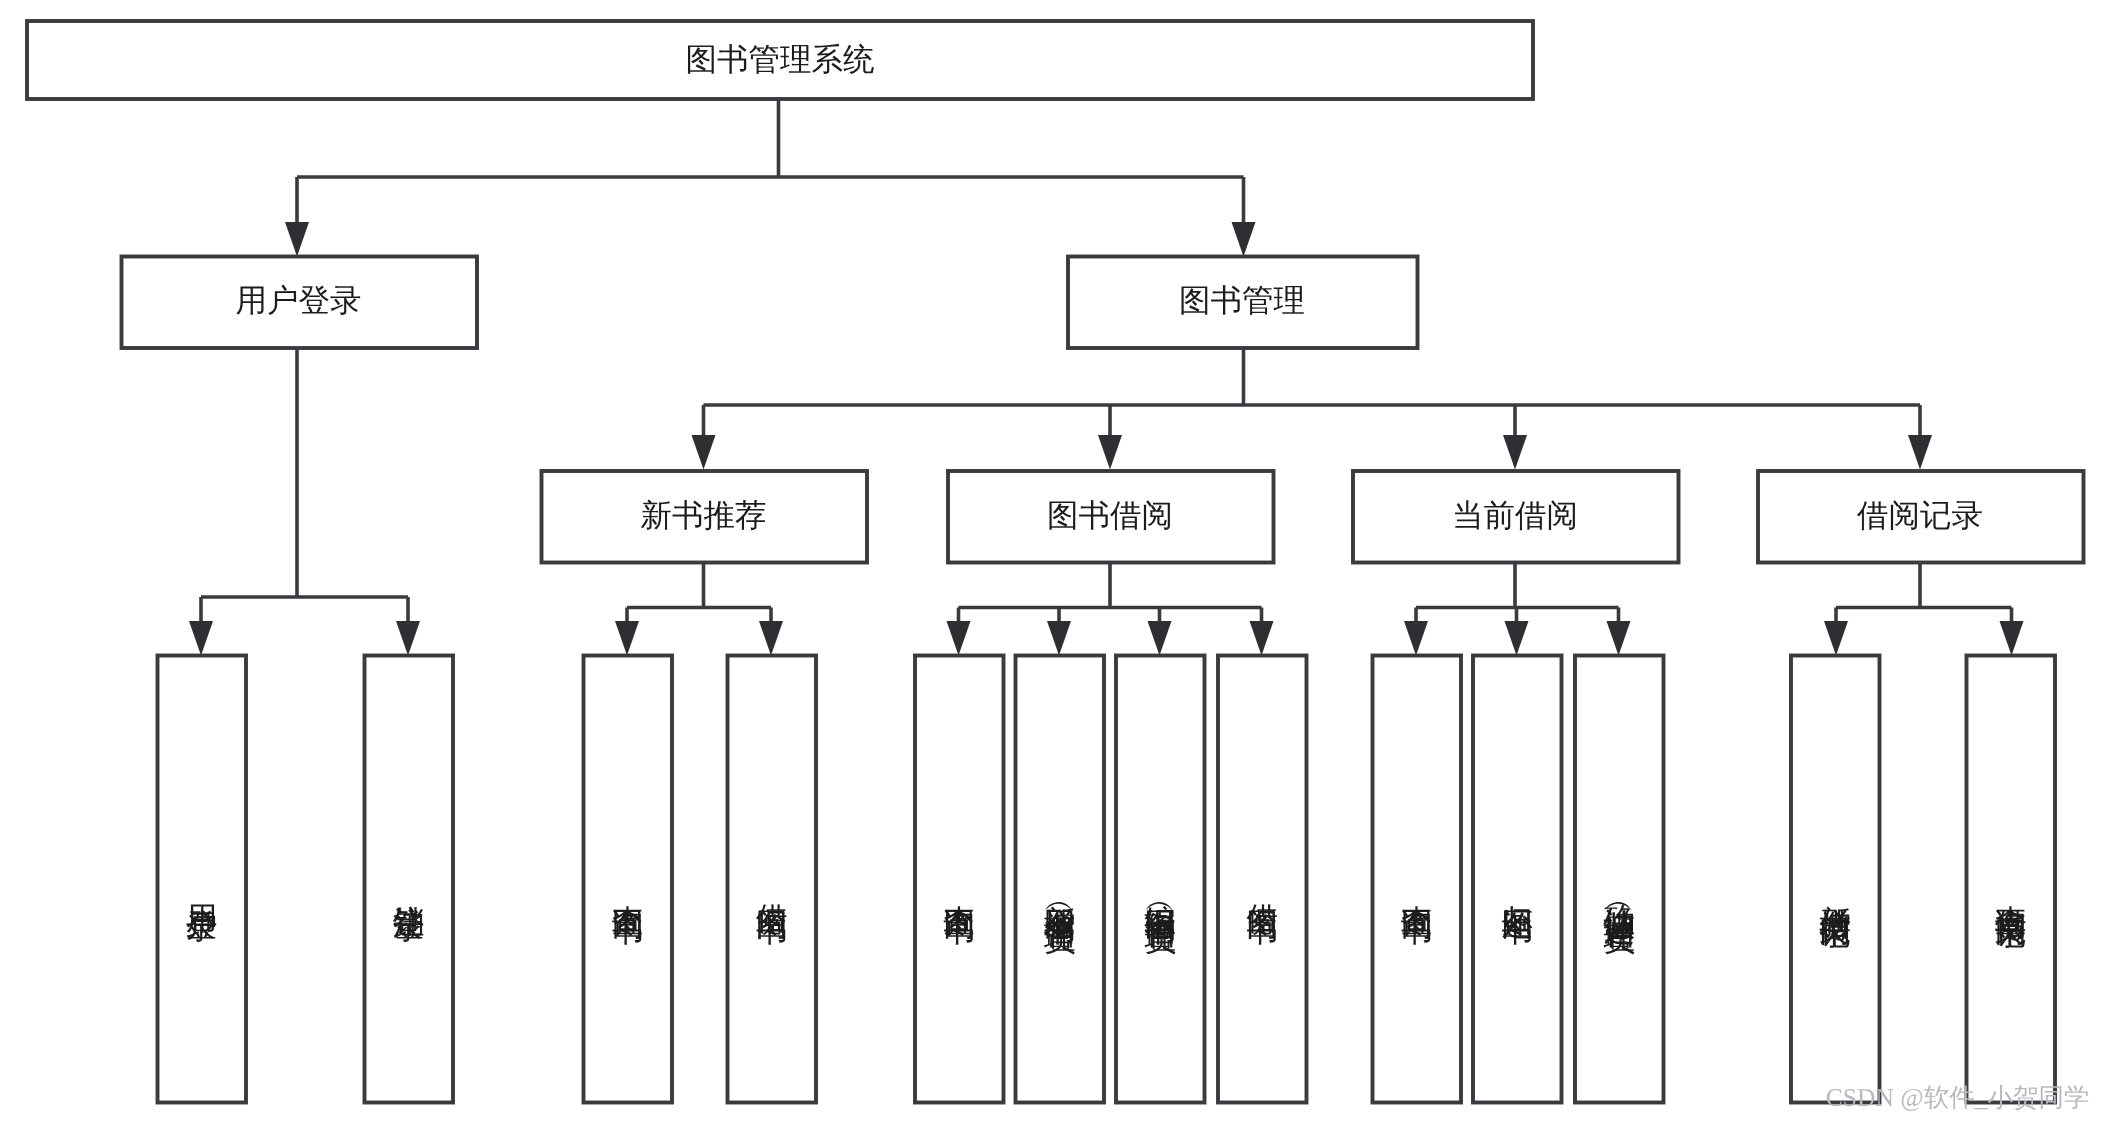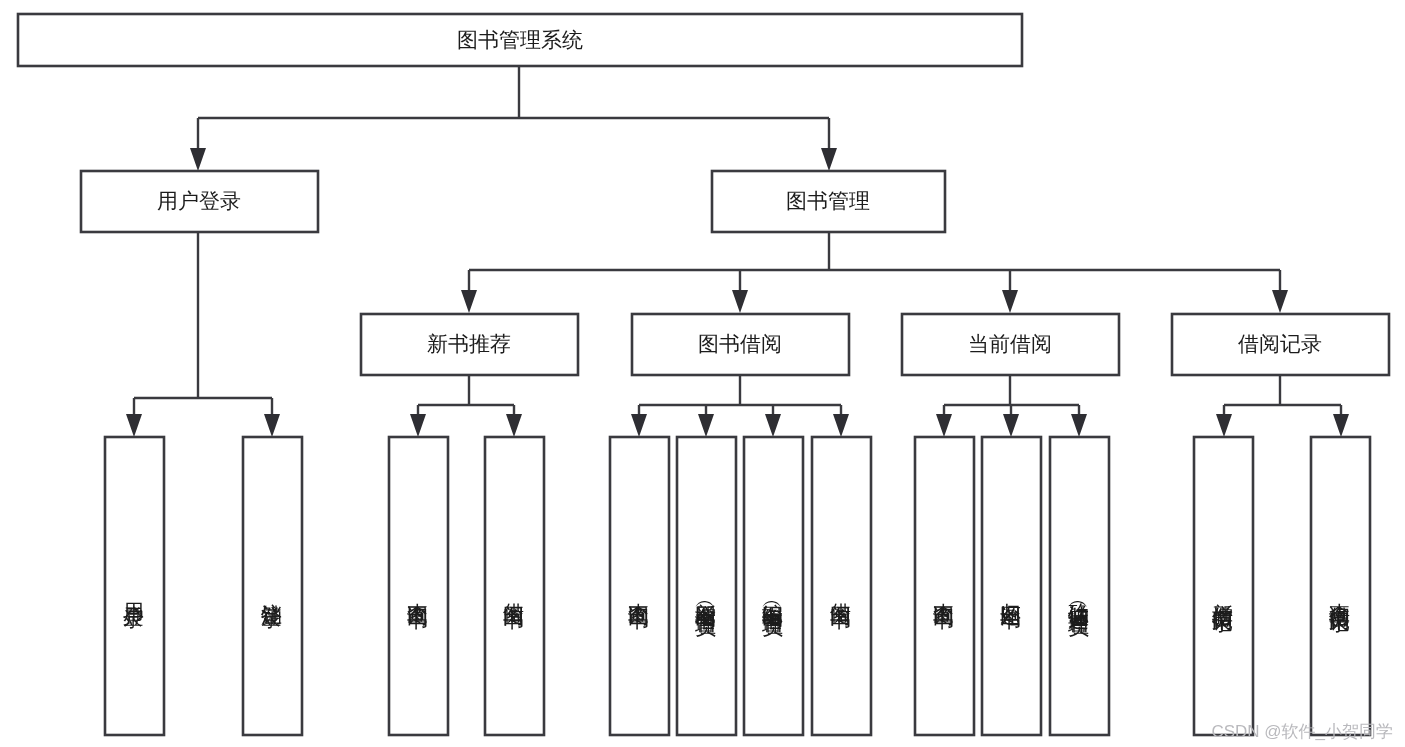--- a/index.html
+++ b/index.html
@@ -54,21 +54,21 @@
     fill: #1c1c1c;
     writing-mode: vertical-rl;
     text-orientation: upright;
     dominant-baseline: central;
     letter-spacing: 2px;
   }
   .watermark-text {
     position: absolute;
     right: 12px;
     bottom: 4px;
-    font-family: Liberation Sans, sans-serif;
+    font-family: Liberation Serif, serif;
     font-size: 17px;
     color: #b9b9bd;
     white-space: nowrap;
     user-select: none;
   }
 </style>
 </head>
 <body>
 
 <div id="diagram-root">

